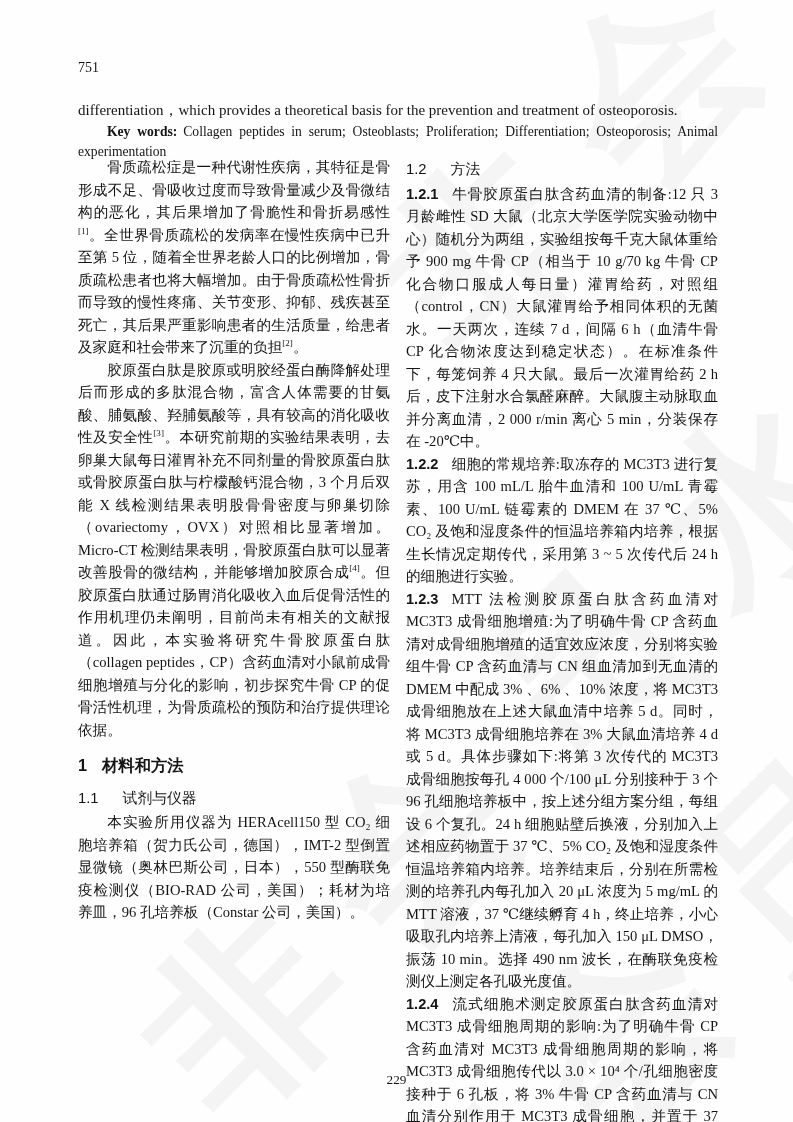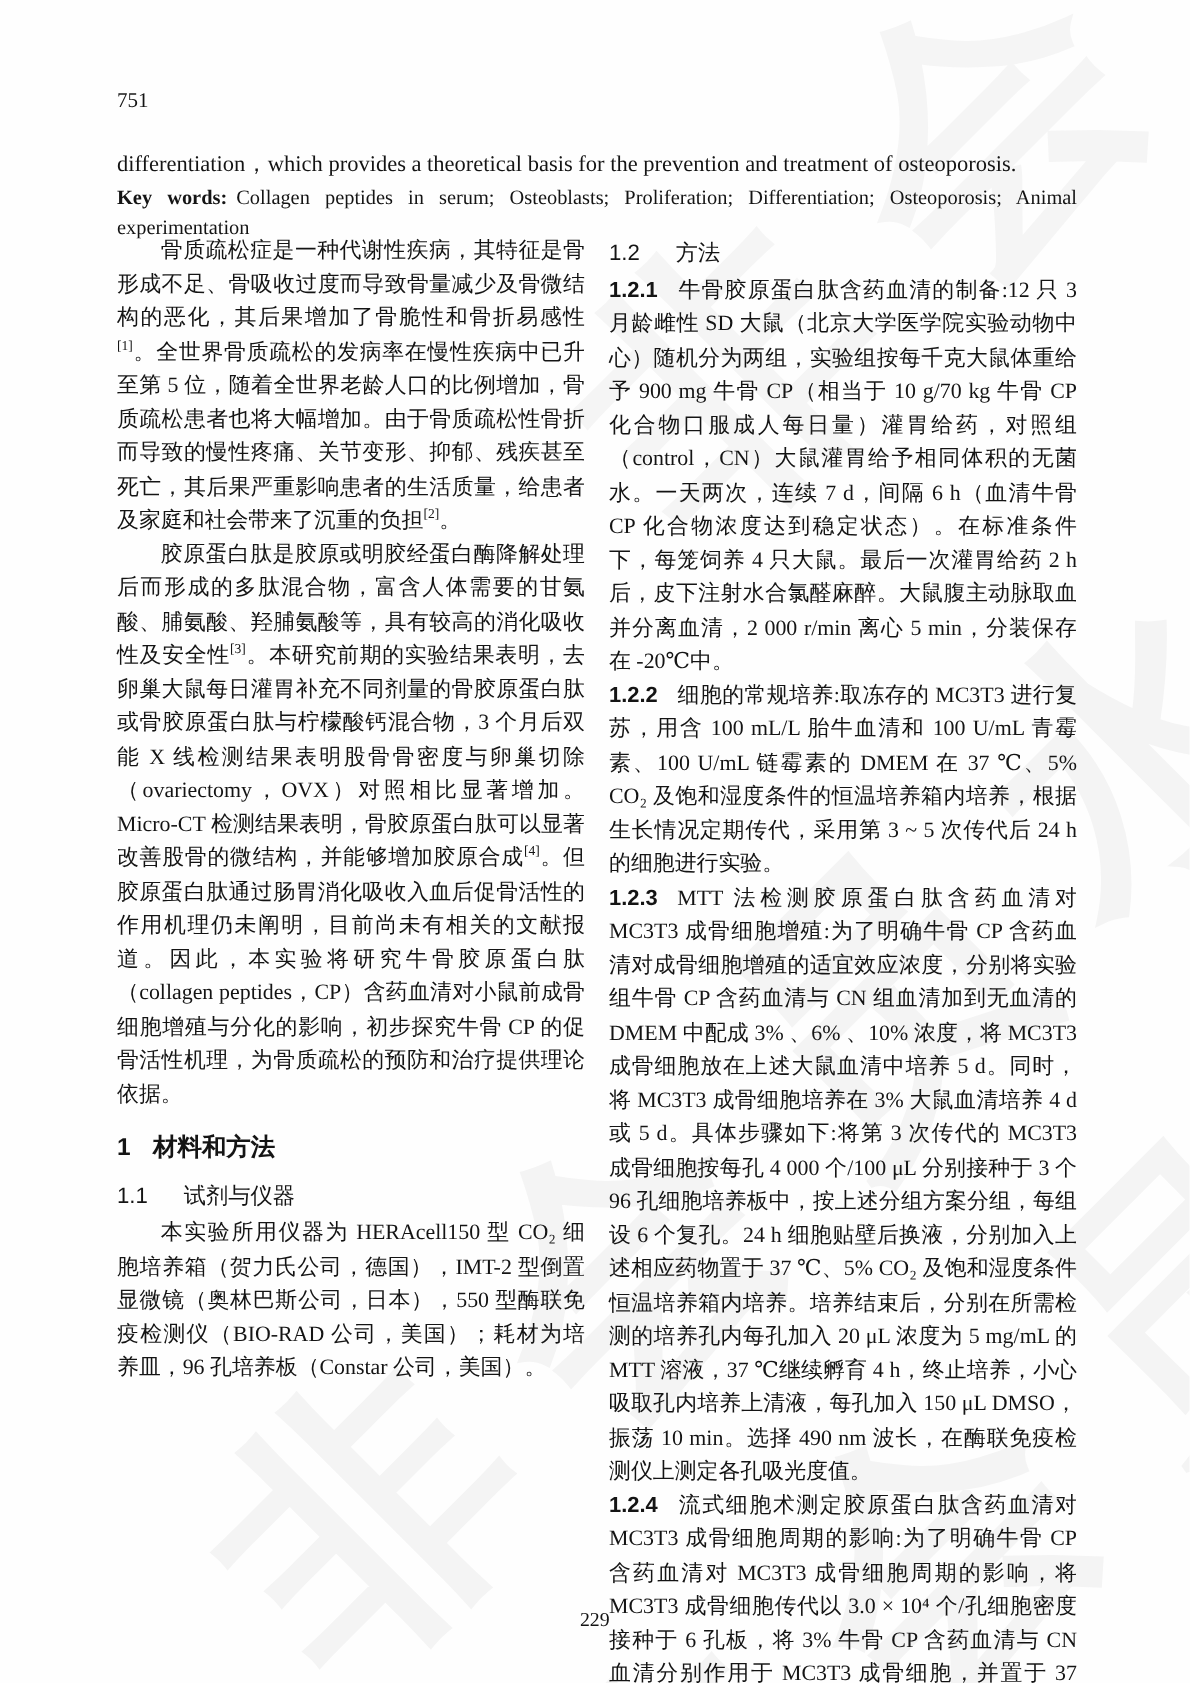--- a/index.html
+++ b/index.html
@@ -49,21 +49,21 @@
 
   
   .abs-line{
     position:absolute;top:100px;left:78px;width:640px;
     font-size:15px;line-height:20px;text-align:justify;
   }
   .kw-line{
     position:absolute;top:122px;left:78px;width:640px;
     font-size:13.6px;line-height:20px;text-align:justify;
   }
-  .kw-label{font-weight:bold;margin-right:6px;}
+  .kw-label{font-weight:bold;margin-right:6px;margin-left:29px;}
 
   
   .columns{
     position:absolute;top:156px;left:78px;width:640px;
     display:flex;gap:16px;
   }
   .col{
     width:312px;
     font-size:14.6px;
     line-height:22.5px;

